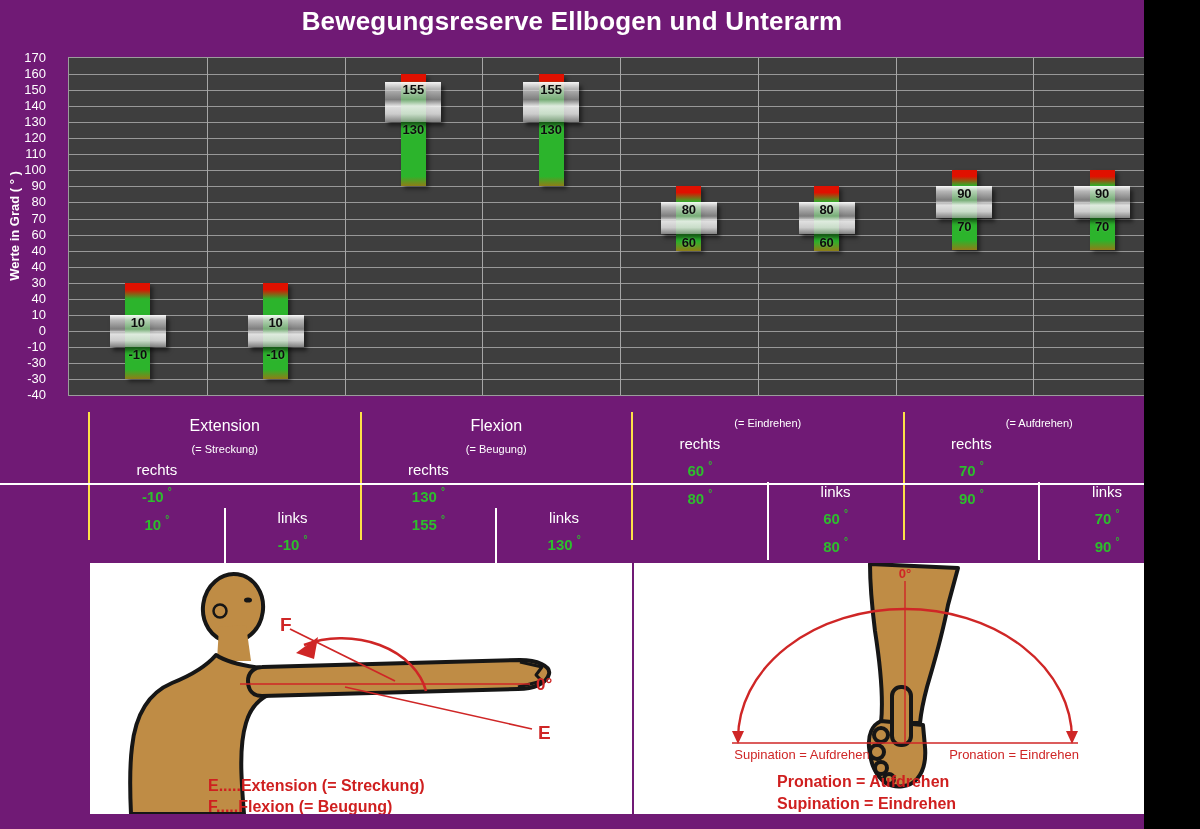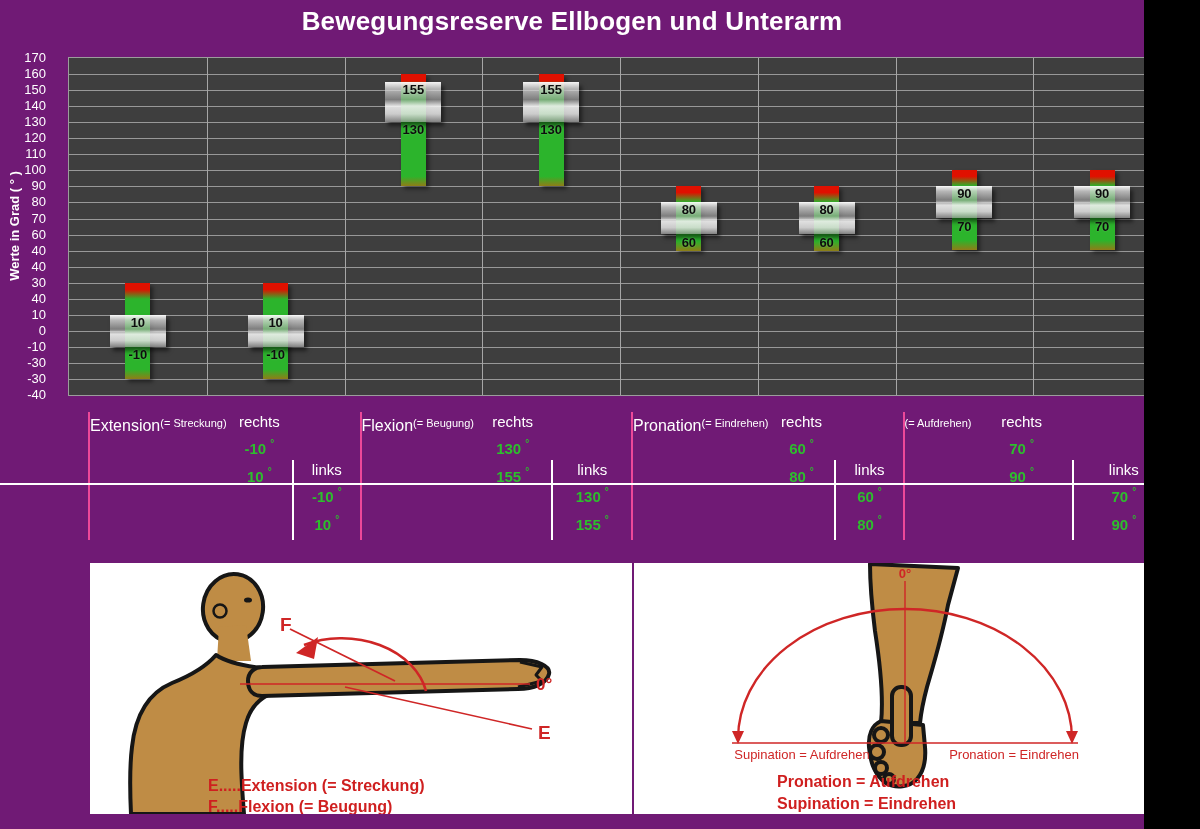--- a/index.html
+++ b/index.html
@@ -46,21 +46,21 @@
   }
   .bar-label{
     position:absolute;width:44px;z-index:6;text-align:center;
     color:#0d0d0d;font-size:13px;font-weight:bold;line-height:14px;
     text-shadow:0 0 2px rgba(255,255,255,.25);
   }
   
   .rtable{position:absolute;left:0;top:405px;width:1200px;height:150px;}
   .rtable .hline{position:absolute;left:0;top:78px;width:1200px;height:2px;background:#fff;z-index:3;}
   .tgroups{position:absolute;left:88px;top:7px;width:1088px;height:128px;display:flex;}
-  .tgroup{flex:1 1 0;border-left:2px solid #ec4899;display:flex;flex-direction:row;}
+  .tgroup{flex:1 1 0;border-left:2px solid #fde047;display:flex;flex-direction:column;}
   .tgroup:last-child{border-right:2px solid #fff;}
   .g-name{height:26px;text-align:center;color:#fff;font-size:16px;line-height:28px;}
   .g-sub{height:24px;text-align:center;color:#fff;font-size:11px;line-height:22px;}
   .g-cols{flex:1;display:flex;}
   .g-col{flex:1 1 0;display:flex;flex-direction:column;}
   .g-col.second{border-left:2px solid #fff;margin-top:48px;}
   .col-head{height:22px;text-align:center;color:#fff;font-size:15px;line-height:20px;}
   .cellv{height:28px;display:flex;align-items:center;justify-content:center;
     color:#2dbe2d;font-weight:bold;font-size:15px;}
   .cellv .deg{font-size:10px;margin-left:4px;transform:translateY(-5px);}
@@ -217,21 +217,20 @@
                 <span class="deg">°</span>
               </div>
               <div class="cellv">
                 <span>155</span>
                 <span class="deg">°</span>
               </div>
             </div>
           </div>
         </div>
         <div class="tgroup">
-          <div class="g-name">Pronation</div>
           <div class="g-sub">(= Eindrehen)</div>
           <div class="g-cols">
             <div class="g-col">
               <div class="col-head">rechts</div>
               <div class="cellv">
                 <span>60</span>
                 <span class="deg">°</span>
               </div>
               <div class="cellv">
                 <span>80</span>

